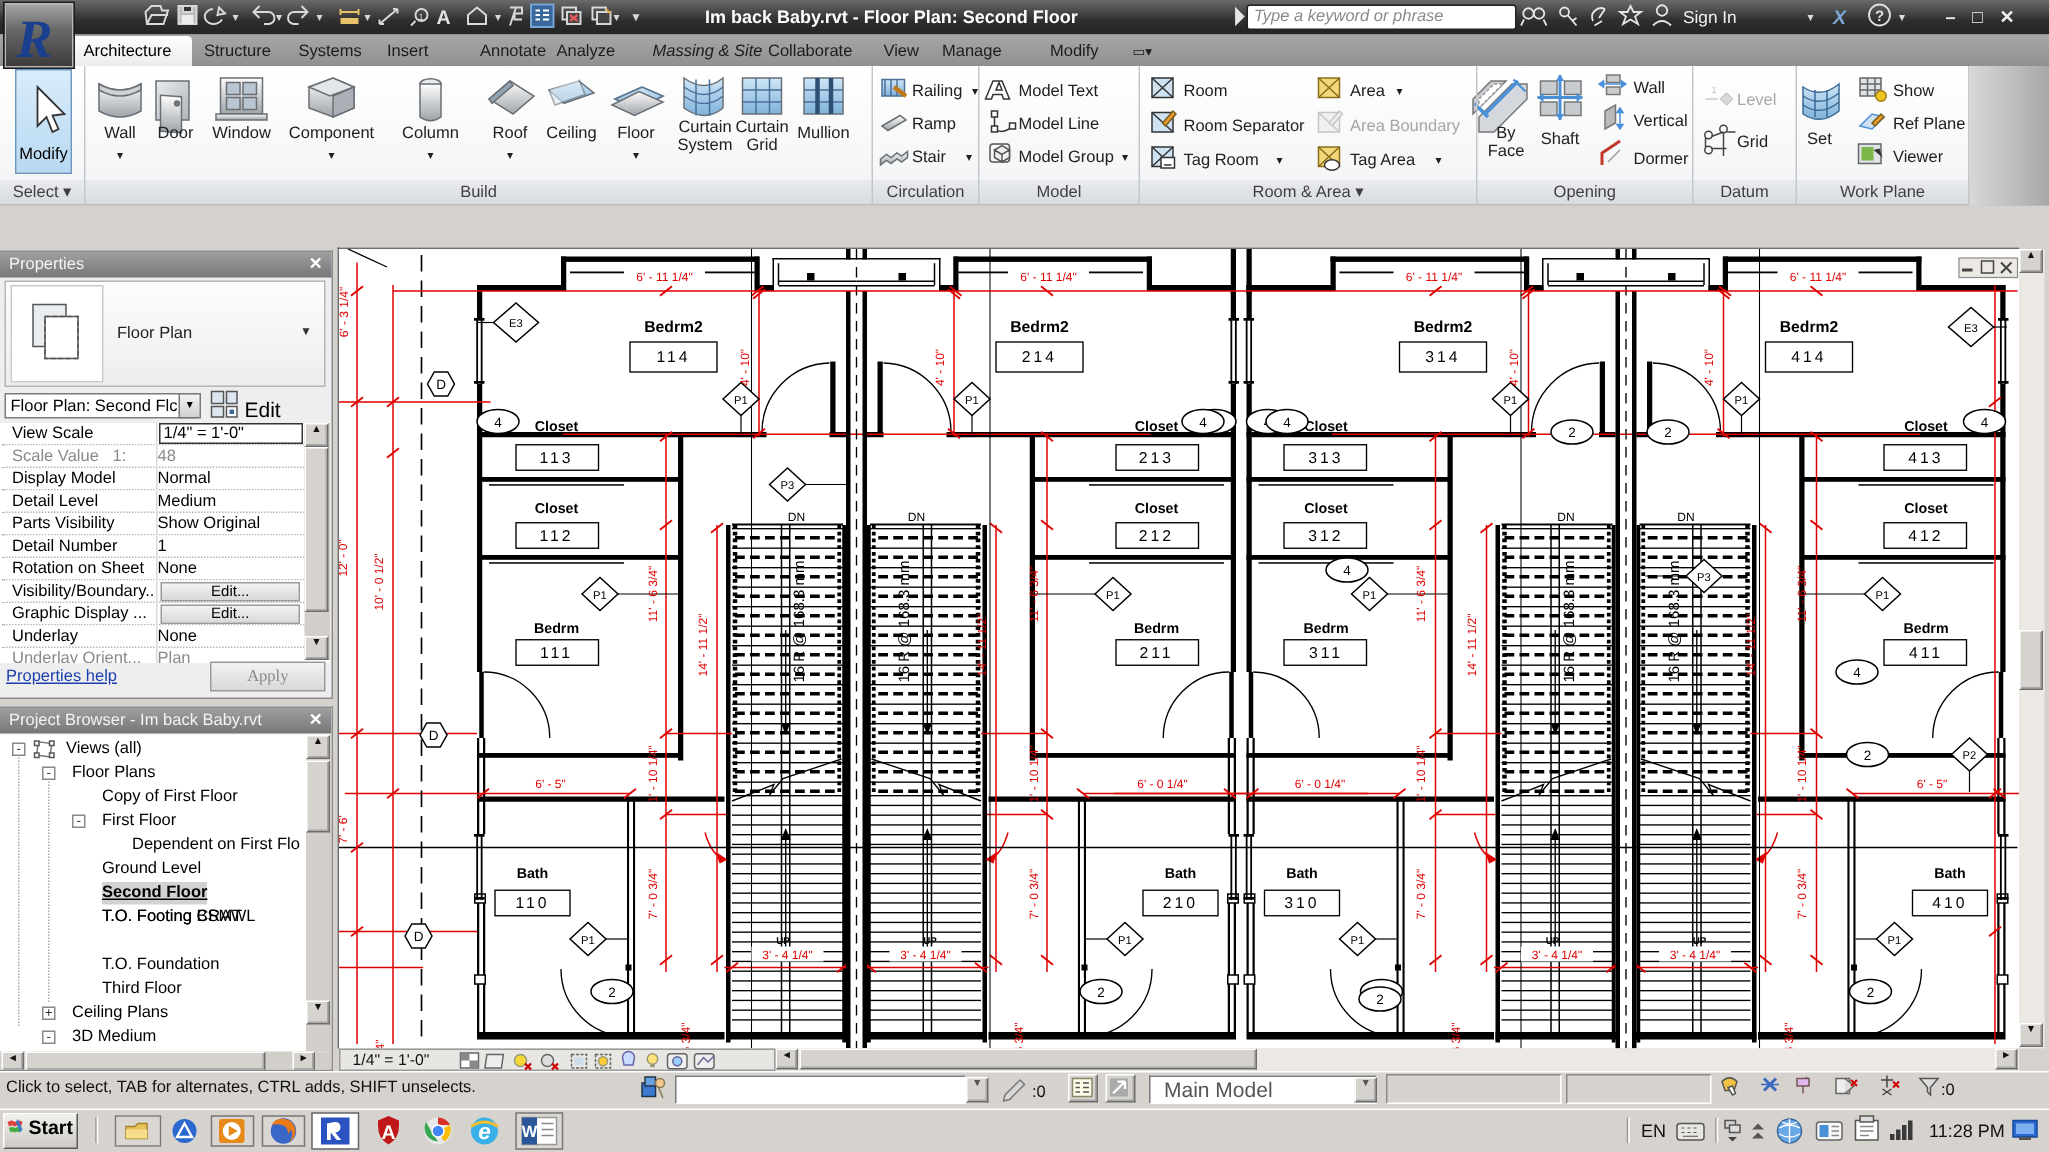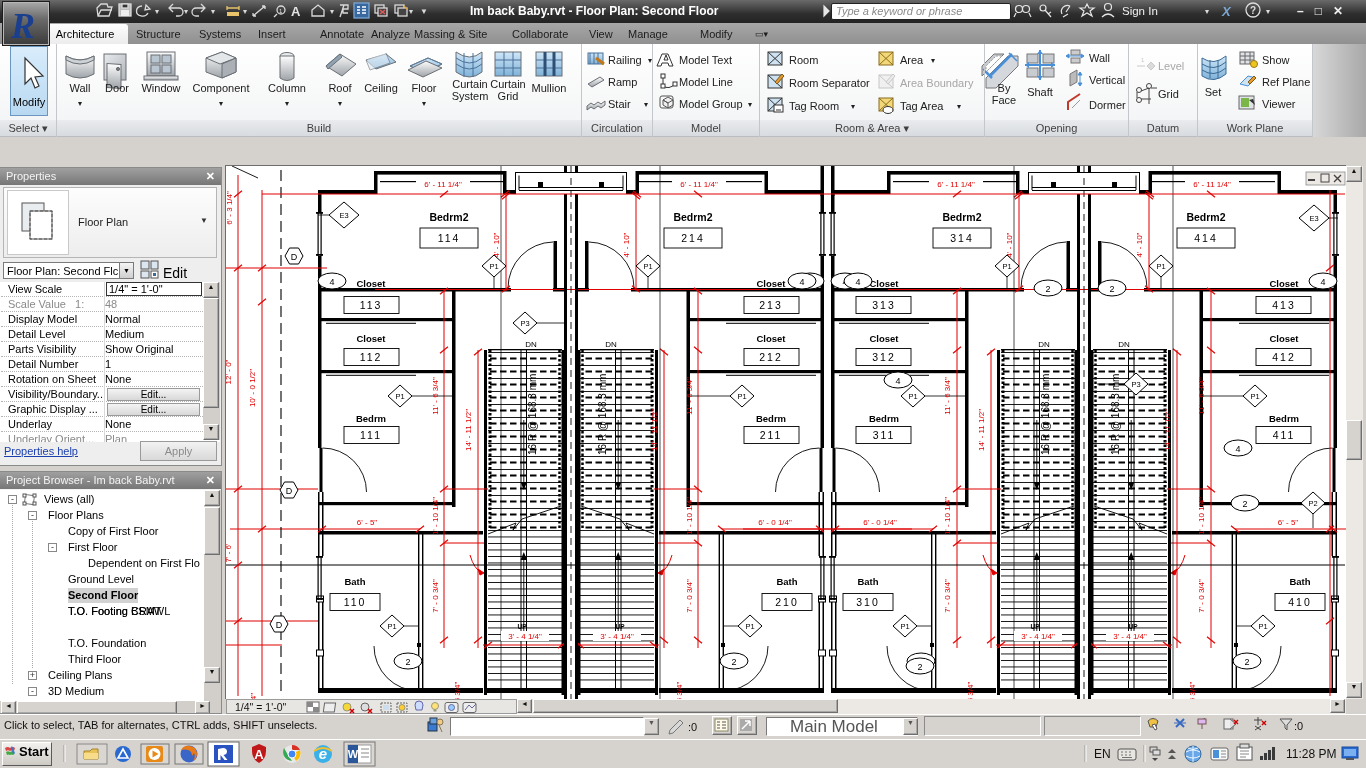--- a/index.html
+++ b/index.html
@@ -60,21 +60,21 @@
     </svg>
   </div>
 
 <div class="abs" id="tabrow"></div>
 <div class="tab" id="tab-active" style="left:42px;width:86px;">Architecture</div>
 <div class="tab" style="left:136px;">Structure</div>
 <div class="tab" style="left:199px;">Systems</div>
 <div class="tab" style="left:258px;">Insert</div>
 <div class="tab" style="left:320px;">Annotate</div>
 <div class="tab" style="left:371px;">Analyze</div>
-<div class="tab" style="left:414px;">Massing &amp; Site</div>
+<div class="tab" style="left:435px;font-style:italic;">Massing &amp; Site</div>
 <div class="tab" style="left:512px;">Collaborate</div>
 <div class="tab" style="left:589px;">View</div>
 <div class="tab" style="left:628px;">Manage</div>
 <div class="tab" style="left:700px;">Modify</div>
 <div class="tab" style="left:755px;font-size:9px;">▭▾</div>
 
 <div class="abs" id="ribbon"></div>
 <div class="abs" id="plabels"></div>
 <div class="abs" id="ribbonend"></div>
 <div class="abs" id="modifybtn"></div>
@@ -417,21 +417,21 @@
         <span class="gl" style="color:#8a8a8a;">Underlay Orient...</span>
         <span class="gvsep"></span>
         <span class="gv">Plan</span>
       </div>
     <div class="abs" style="left:203px;top:0;width:17px;height:158px;background:#d2cfca;"></div>
     <div class="sbtn" style="left:203px;top:0;width:16px;height:16px;">▲</div>
     <div class="sbtn" style="left:203px;top:16px;width:16px;height:110px;"></div>
     <div class="sbtn" style="left:203px;top:142px;width:16px;height:16px;">▼</div>
   </div>
   <div class="abs" style="left:4px;top:277px;font-size:11px;color:#1b3fae;text-decoration:underline;">Properties help</div>
-  <div class="abs" style="left:140px;top:273px;width:77px;height:20px;background:linear-gradient(#f2f2f2,#d9d9d9);border:1px solid #9a9a9a;text-align:center;font-size:11px;color:#8a8a8a;line-height:19px;">Apply</div>
+  <div class="abs" style="left:140px;top:273px;width:77px;height:20px;background:linear-gradient(#f2f2f2,#d9d9d9);border:1px solid #9a9a9a;text-align:center;font-size:11px;color:#8a8a8a;line-height:19px;font-family:Liberation Serif, serif;">Apply</div>
 </div>
 
 <div class="abs" id="browser">
   <div class="ptitle">Project Browser - Im back Baby.rvt<span class="px">✕</span></div>
   <div id="tree" class="abs" style="left:0;top:18px;width:204px;height:211px;background:#fff;font-size:11px;overflow:hidden;">
     <div class="abs" style="left:12px;top:8px;width:1px;height:186px;border-left:1px dotted #aaa;"></div>
     <div class="abs" style="left:32px;top:24px;width:1px;height:154px;border-left:1px dotted #aaa;"></div>
     <div class="trow" style="top:2px;">
         <span class="tbox" style="left:8px;">-</span>
         <svg class="abs" style="left:22px;top:1px;" width="16" height="13">
@@ -454,21 +454,21 @@
         <span class="tbox" style="left:48px;">-</span>
         <span class="abs" style="left:68px;">First Floor</span>
       </div>
     <div class="trow" style="top:66px;">
         <span class="abs" style="left:88px;">Dependent on First Flo</span>
       </div>
     <div class="trow" style="top:82px;">
         <span class="abs" style="left:68px;">Ground Level</span>
       </div>
     <div class="trow" style="top:98px;">
-        <span class="abs" style="left:68px;background:#d2d2d2;font-weight:bold;">Second Floor</span>
+        <span class="abs" style="left:68px;background:#d2d2d2;font-weight:bold;text-decoration:underline;">Second Floor</span>
       </div>
     <div class="trow" style="top:114px;">
         <span class="abs" style="left:68px;">T.O. Footing BSMT</span>
       </div>
     <div class="trow" style="top:114px;text-align:center;">
         <span class="abs" style="left:68px;">T.O. Footing CRAWL</span>
       </div>
     <div class="trow" style="top:146px;">
         <span class="abs" style="left:68px;">T.O. Foundation</span>
       </div>
@@ -1053,21 +1053,21 @@
     <text x="22" y="15" font-size="11" fill="#111">:0</text>
   </svg>
 <div class="sbtn" style="left:712px;top:716px;width:20px;height:19px;"><svg width="18" height="17">
       <rect x="2" y="2" width="13" height="12" fill="#fffbe8" stroke="#886"></rect>
       <path d="M4 5 h3 M4 8 h3 M4 11 h3 M9 5 h4 M9 8 h4 M9 11 h4" stroke="#555"></path>
     </svg></div>
 <div class="sbtn" style="left:737px;top:716px;width:20px;height:19px;"><svg width="18" height="17">
       <rect x="2" y="2" width="12" height="12" fill="#aaa"></rect>
       <path d="M4 12 l8 -8 M12 4 v5 M12 4 h-5" stroke="#fff" stroke-width="1.5"></path>
     </svg></div>
-<div class="sfield" style="left:766px;top:717px;width:152px;height:19px;font-size:17px;color:#555;line-height:17px;padding-left:23px;">Main Model</div>
+<div class="sfield" style="left:766px;top:717px;width:152px;height:19px;font-size:14px;color:#555;line-height:17px;padding-left:9px;">Main Model</div>
 <div class="sbtn" style="left:903px;top:718px;width:15px;height:17px;color:#555;">▼</div>
 <div class="spanel" style="left:924px;top:716px;width:117px;height:20px;"></div>
 <div class="spanel" style="left:1044px;top:716px;width:97px;height:20px;"></div>
 <svg class="abs" style="left:1146px;top:715px;" width="220" height="22">
  <g stroke="#555" fill="none">
  <path d="M2 6 q5 -5 10 0 l-2 6 h-6 Z" fill="#f0c040"></path>
       <path d="M6 10 l3 5 l2 -1 l-2 -5 Z" fill="#fff"></path>
  <path d="M30 4 l8 8 M30 12 l8 -8" stroke="#3a6ac0" stroke-width="2"></path>
       <path d="M28 8 h12" stroke="#3a6ac0"></path>
  <path d="M56 4 v10 M52 6 l8 0 l-2 -3" fill="#c8a0e0" stroke="#755"></path>

